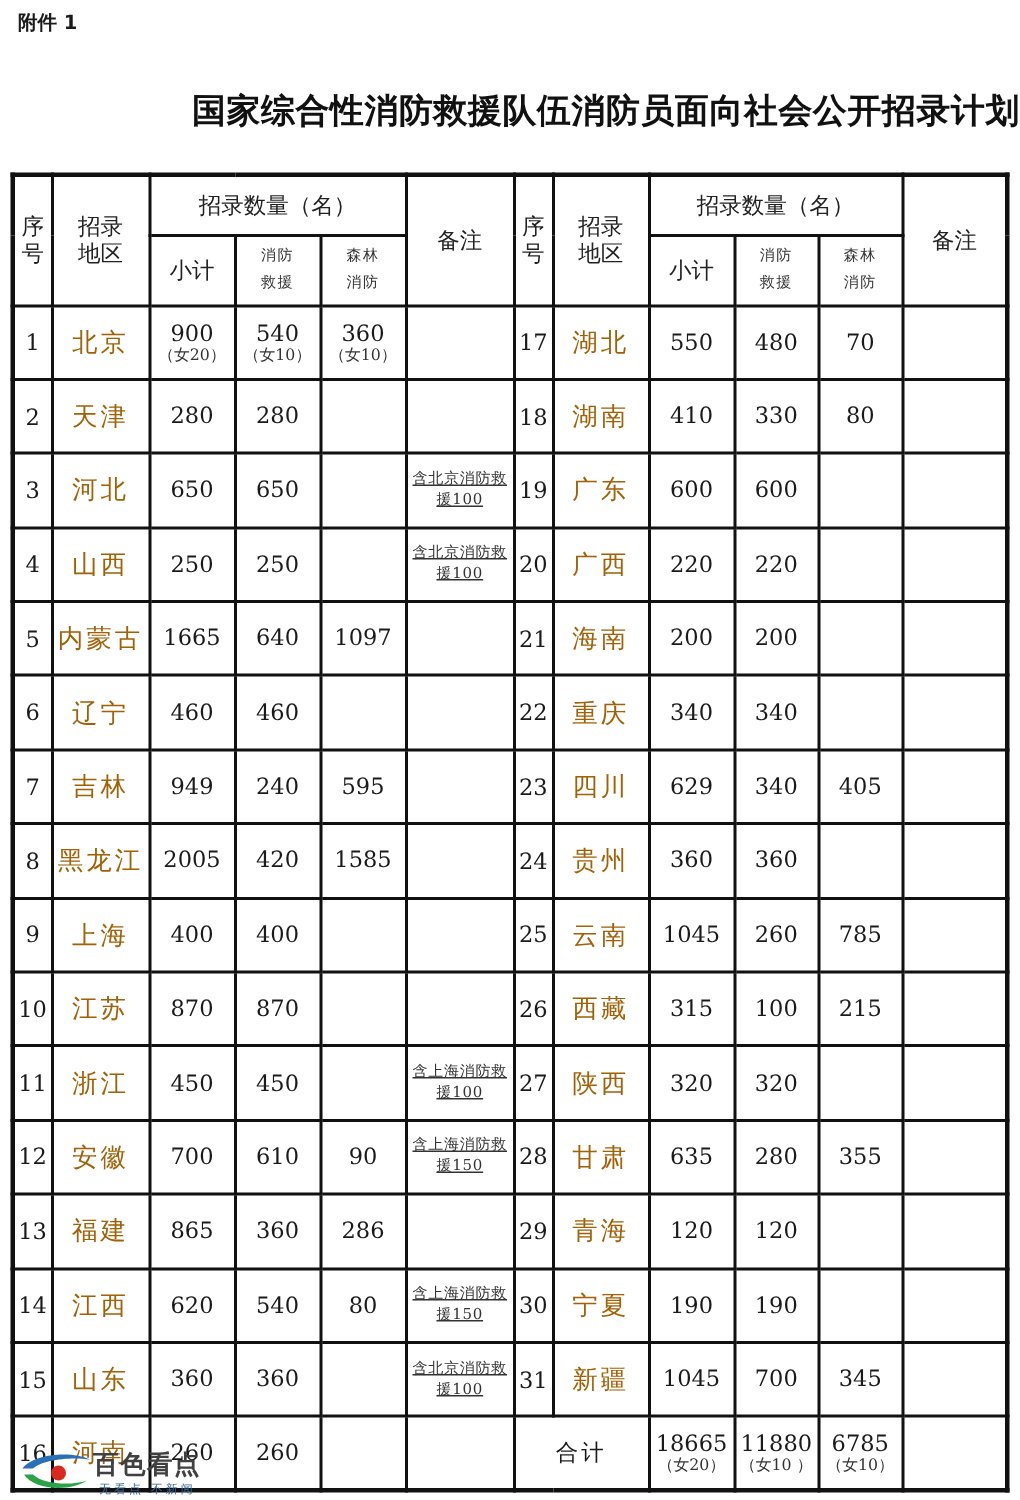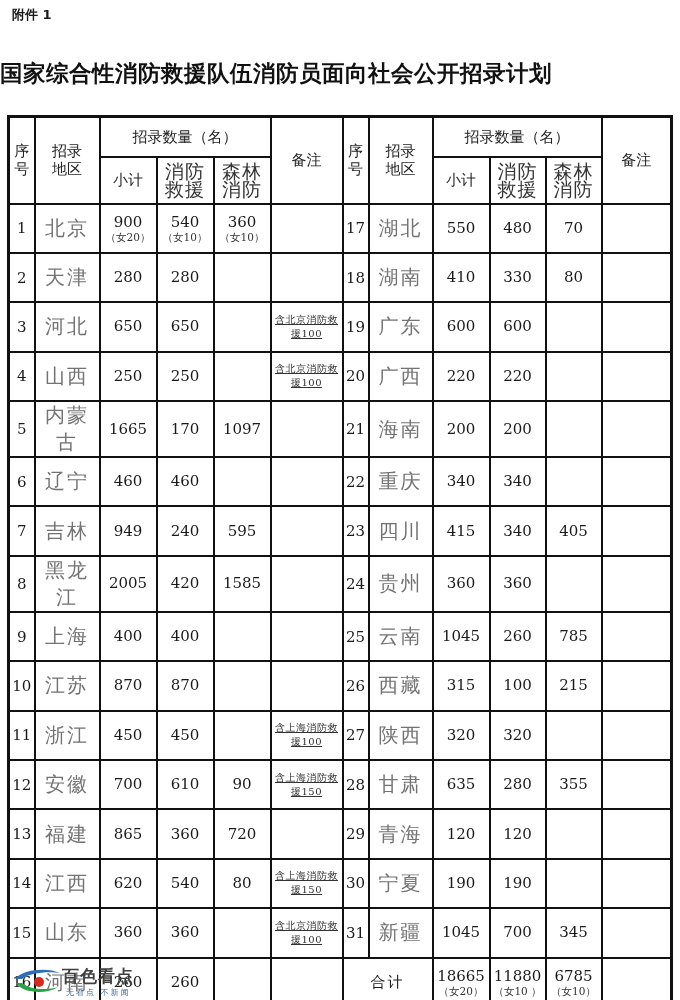--- a/index.html
+++ b/index.html
@@ -1,31 +1,31 @@
 <!DOCTYPE html>
 <html><head>
 <meta charset="utf-8">
 <style>
   html, body { margin:0; padding:0; background:#ffffff; }
   body { width:680px; height:1000px; position:relative; overflow:hidden;
          font-family:"DejaVu Serif","Liberation Serif",serif; color:#1a1a1a; }
   .attach { position:absolute; left:12px; top:6px; font-family:"DejaVu Sans","Liberation Sans",sans-serif;
             font-weight:bold; font-size:13px; letter-spacing:0px; }
-  .title { position:absolute; left:0; top:58px; width:680px; text-align:left;
+  .title { position:absolute; left:0; top:58px; width:680px; text-align:right;
            font-size:22.5px; letter-spacing:0.5px; font-weight:bold; color:#111; }
   table.plan { position:absolute; left:7px; top:115px; border-collapse:collapse;
                table-layout:fixed; border:3px solid #111; }
   table.plan td, table.plan th { border:2.5px solid #111; padding:0; text-align:center;
                vertical-align:middle; font-weight:normal; overflow:hidden; }
   th { font-family:"DejaVu Sans","Liberation Sans",sans-serif; font-size:15px; line-height:18px; color:#222; }
-  th.sm { font-family:"DejaVu Serif","Liberation Serif",serif; font-size:19px; line-height:18px; letter-spacing:1px; color:#333; }
+  th.sm { font-family:"DejaVu Serif","Liberation Serif",serif; font-size:10px; line-height:18px; letter-spacing:1px; color:#333; }
   tr.hd1 { height:40px; } tr.hd2 { height:47px;margin-left:21px; }
   tr.row { height:49.4px; }
   td.idx { font-size:15px; text-align:left; padding-left:3px; }
-  td.reg { font-family:"DejaVu Serif","Liberation Serif",serif; font-size:20px; letter-spacing:2px; color:#737373; }
+  td.reg { font-family:"DejaVu Serif","Liberation Serif",serif; font-size:17px; letter-spacing:2px; color:#a16207; }
   td.num { font-size:15px; }
   td.num .f { display:block; font-size:10.5px; line-height:12px; color:#333; }
   td.num .v { display:block; line-height:17px; }
   td.note { font-size:10px; line-height:14px; color:#333; letter-spacing:0.5px;text-decoration:underline; }
   td.total-label { font-family:"DejaVu Sans","Liberation Sans",sans-serif; font-size:15px; letter-spacing:2px; }
   .wm { position:absolute; left:12px; top:963px; width:140px; height:36px; }
   .wm .logo { position:absolute; left:0; top:4px; width:50px; height:28px; }
   .wm .wm-text { position:absolute; left:50px; top:2px; font-family:"DejaVu Sans","Liberation Sans",sans-serif;
                  font-size:17px; font-weight:bold; color:#404040; letter-spacing:1px; }
   .wm .wm-sub { position:absolute; left:54px; top:24px; font-family:"DejaVu Sans","Liberation Sans",sans-serif;
@@ -178,21 +178,21 @@
         </td>
         <td class="note"></td>
       </tr>
       <tr class="row">
         <td class="idx">5</td>
         <td class="reg">内蒙古</td>
         <td class="num">
           <span class="v">1665</span>
         </td>
         <td class="num">
-          <span class="v">170</span>
+          <span class="v">640</span>
         </td>
         <td class="num">
           <span class="v">1097</span>
         </td>
         <td class="note"></td>
         <td class="idx">21</td>
         <td class="reg">海南</td>
         <td class="num">
           <span class="v">200</span>
         </td>
@@ -239,21 +239,21 @@
         <td class="num">
           <span class="v">240</span>
         </td>
         <td class="num">
           <span class="v">595</span>
         </td>
         <td class="note"></td>
         <td class="idx">23</td>
         <td class="reg">四川</td>
         <td class="num">
-          <span class="v">415</span>
+          <span class="v">629</span>
         </td>
         <td class="num">
           <span class="v">340</span>
         </td>
         <td class="num">
           <span class="v">405</span>
         </td>
         <td class="note"></td>
       </tr>
       <tr class="row">
@@ -389,21 +389,21 @@
       <tr class="row">
         <td class="idx">13</td>
         <td class="reg">福建</td>
         <td class="num">
           <span class="v">865</span>
         </td>
         <td class="num">
           <span class="v">360</span>
         </td>
         <td class="num">
-          <span class="v">720</span>
+          <span class="v">286</span>
         </td>
         <td class="note"></td>
         <td class="idx">29</td>
         <td class="reg">青海</td>
         <td class="num">
           <span class="v">120</span>
         </td>
         <td class="num">
           <span class="v">120</span>
         </td>

